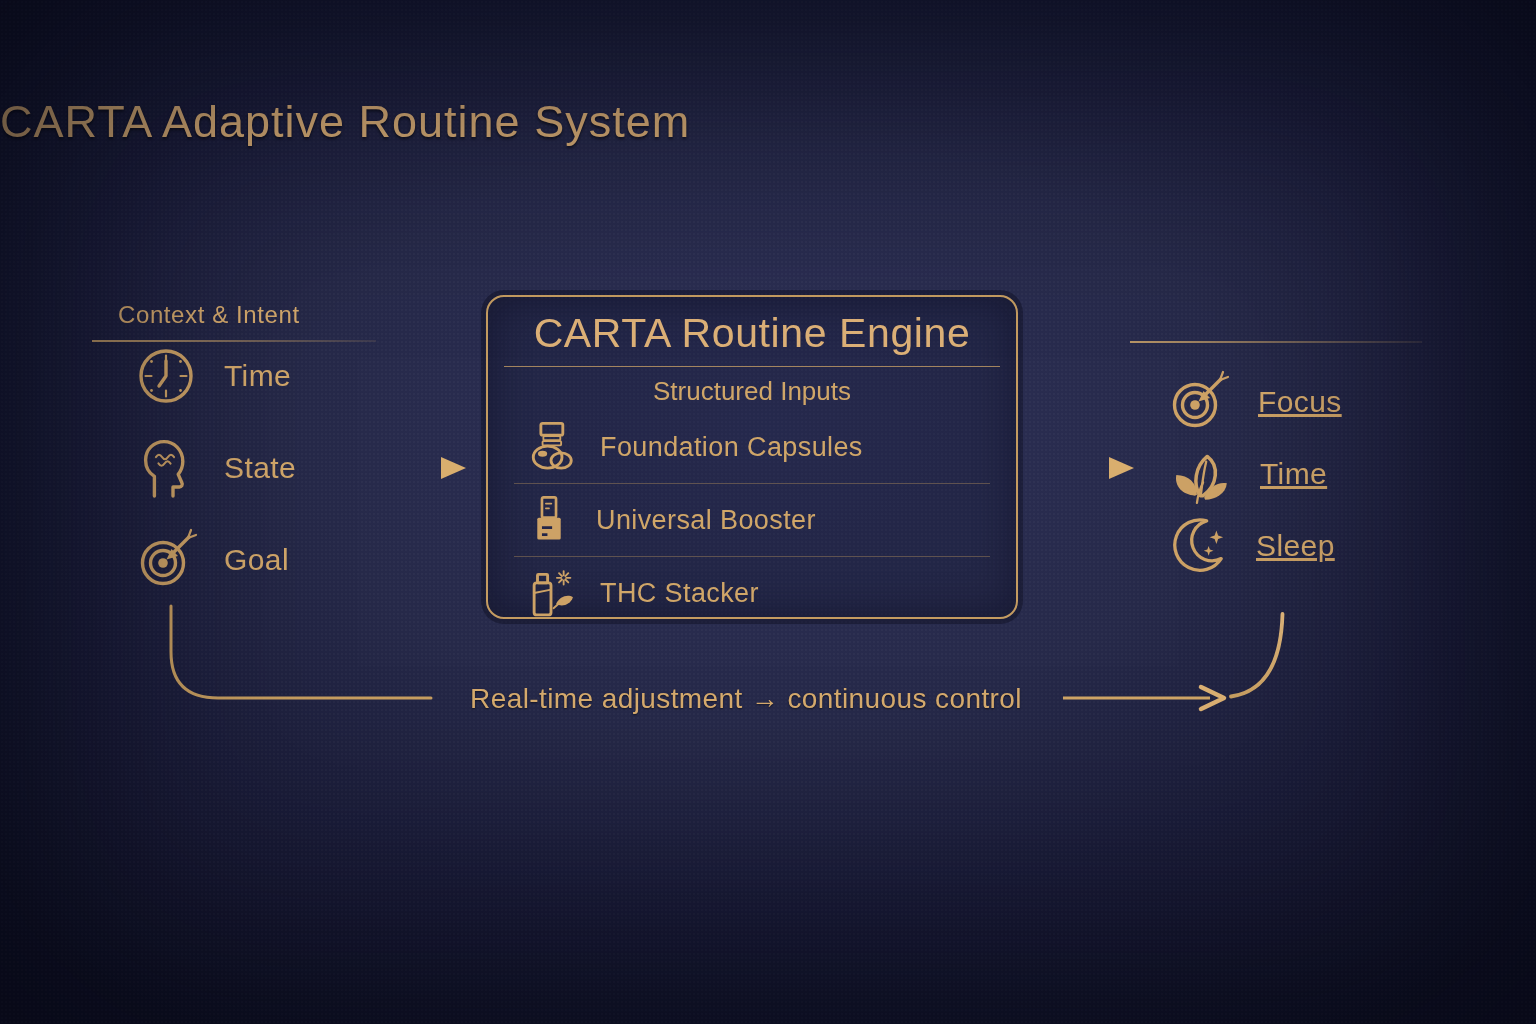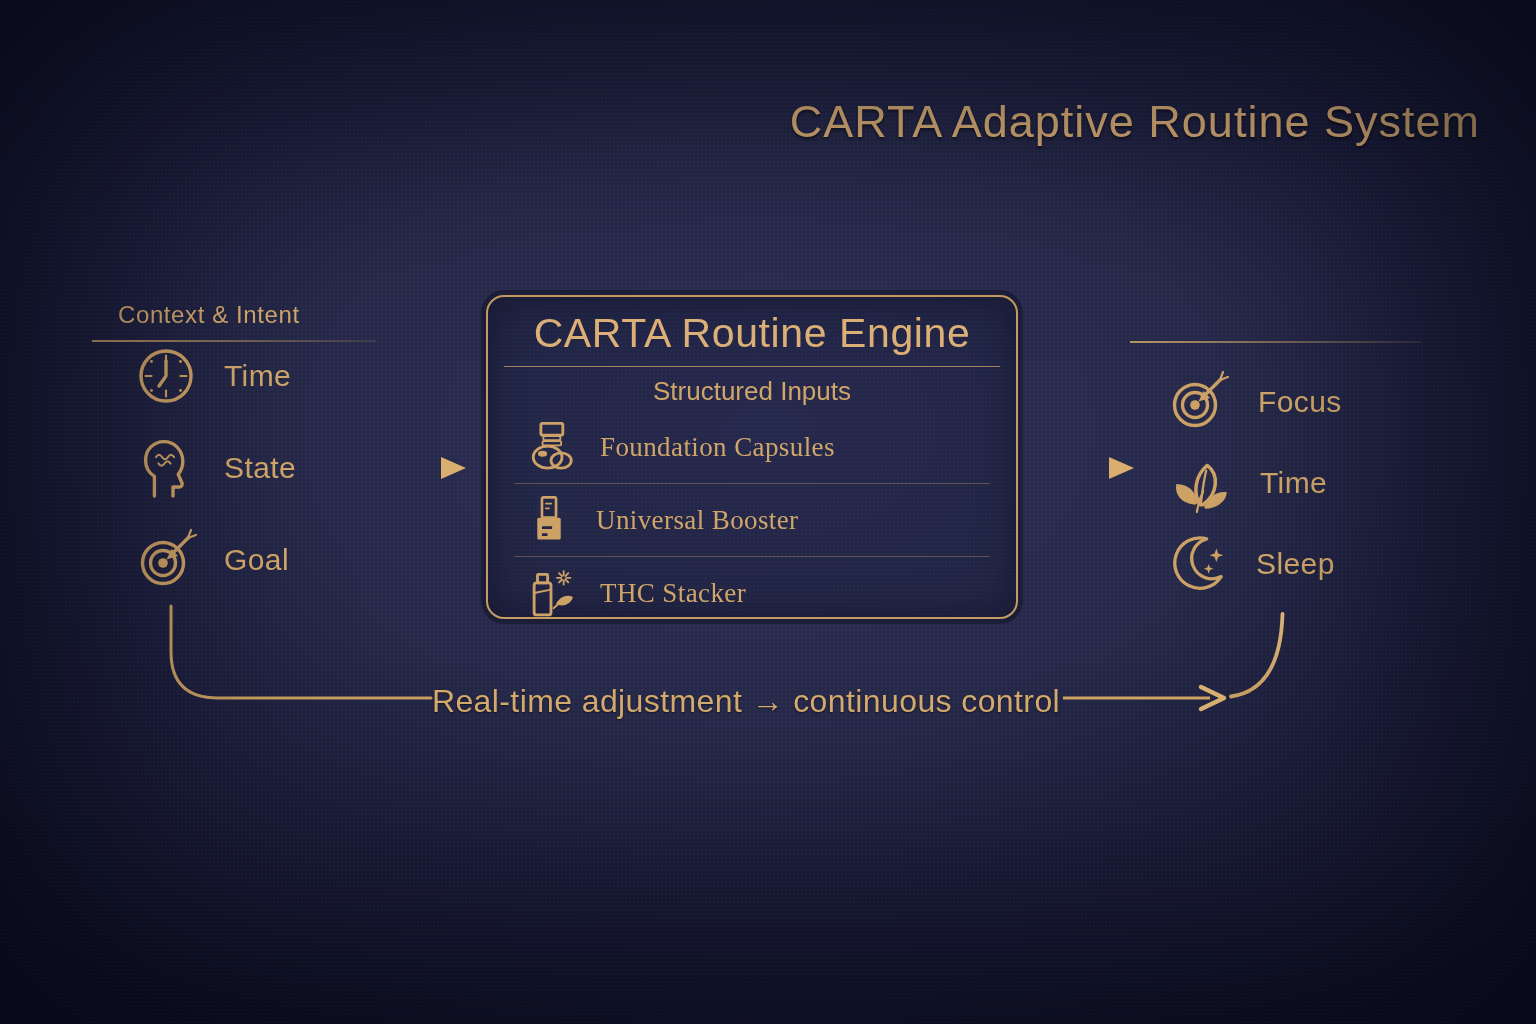--- a/index.html
+++ b/index.html
@@ -11,61 +11,61 @@
     color:#cda266;
   }
   #canvas::before{
     content:"";position:absolute;inset:0;pointer-events:none;
     background-image:radial-gradient(rgba(255,255,255,0.028) 1px, transparent 1px);
     background-size:4px 4px;
   }
   .vignette{position:absolute;inset:0;pointer-events:none;
     box-shadow:inset 0 0 240px 70px rgba(2,3,14,0.62);}
   .title{
-    position:absolute;left:0;right:56px;top:96px;text-align:right;
+    position:absolute;left:0;right:56px;top:96px;text-align:left;
     font-size:45px;letter-spacing:1px;color:#dcb077;font-weight:500;
     text-shadow:0 2px 3px rgba(0,0,0,0.55);
   }
   .col-heading{position:absolute;font-size:24px;letter-spacing:0.6px;color:#d3a86c;}
   .underline{position:absolute;height:2px;
     background:linear-gradient(90deg, rgba(208,167,106,0.85), rgba(208,167,106,0.12));}
   .rows{position:absolute;display:flex;flex-direction:column;}
   .row{display:flex;align-items:center;}
   .row .label{font-size:30px;color:#d2a76a;letter-spacing:0.4px;}
   .icbox{display:flex;align-items:center;justify-content:center;flex:0 0 auto;}
   
   #context-rows{left:134px;top:344px;gap:28px;}
   #context-rows .row{height:64px;gap:26px;}
-  #outcome-rows{left:1166px;top:370px;gap:17px;}
+  #outcome-rows{left:1166px;top:370px;gap:8px;text-decoration:underline;}
   #outcome-rows .row{height:64px;gap:28px;}
   
   .engine-box{
     position:absolute;left:486px;top:295px;width:532px;height:324px;
     border:2px solid #c49b60;border-radius:18px;box-sizing:border-box;
     background:rgba(16,18,42,0.25);
     box-shadow:0 0 0 5px rgba(5,6,20,0.35), inset 0 0 40px rgba(5,6,20,0.4);
   }
   .engine-title{margin-top:13px;text-align:center;font-size:41px;color:#dcb077;letter-spacing:0.6px;}
   .engine-divider{height:1px;margin:9px 16px 0 16px;background:rgba(205,164,103,0.75);}
   .engine-subtitle{margin-top:9px;text-align:center;font-size:26px;color:#d0a668;}
   .engine-rows{margin-top:4px;}
-  .engine-row{display:flex;align-items:center;gap:22px;padding:8px 0 8px 36px;height:56px;font-family:Liberation Serif, serif;}
+  .engine-row{display:flex;align-items:center;gap:22px;padding:8px 0 8px 36px;height:56px;}
   .engine-row .label{font-size:27px;color:#d0a668;letter-spacing:0.4px;}
   .row-divider{height:1px;margin:0 26px;background:rgba(195,154,95,0.38);}
   
   svg.ic{display:block;}
   .st{stroke:#cda266;fill:none;stroke-width:3.4;stroke-linecap:round;stroke-linejoin:round;}
   .st2{stroke:#cda266;fill:none;stroke-width:2.2;stroke-linecap:round;stroke-linejoin:round;}
   .fl{fill:#cda266;stroke:none;}
   .dk{fill:#232648;stroke:none;}
   
   #connectors{position:absolute;inset:0;pointer-events:none;}
   .feedback-label{
     position:absolute;left:746px;top:683px;transform:translateX(-50%);
-    font-size:32px;color:#d5aa6d;letter-spacing:0.4px;white-space:nowrap;
+    font-size:28px;color:#d5aa6d;letter-spacing:0.4px;white-space:nowrap;
     text-shadow:0 1px 2px rgba(0,0,0,0.5);
   }
 </style>
 </head>
 <body>
 
 <div id="canvas">
 
   <svg id="connectors" width="1536" height="1024" viewBox="0 0 1536 1024">
     <defs>

